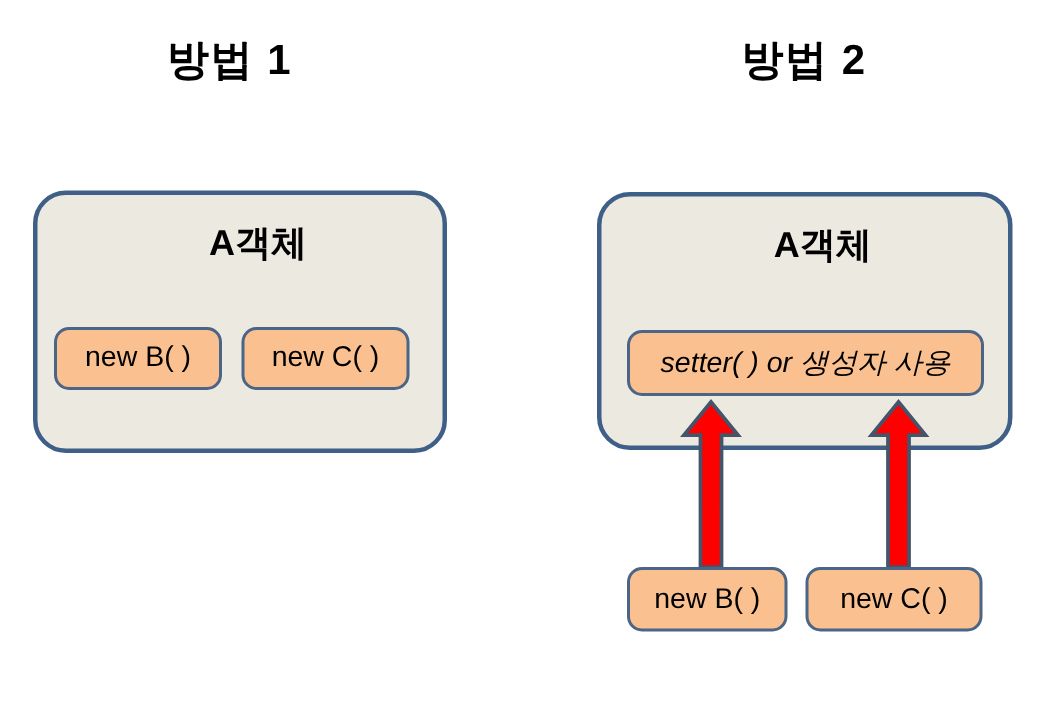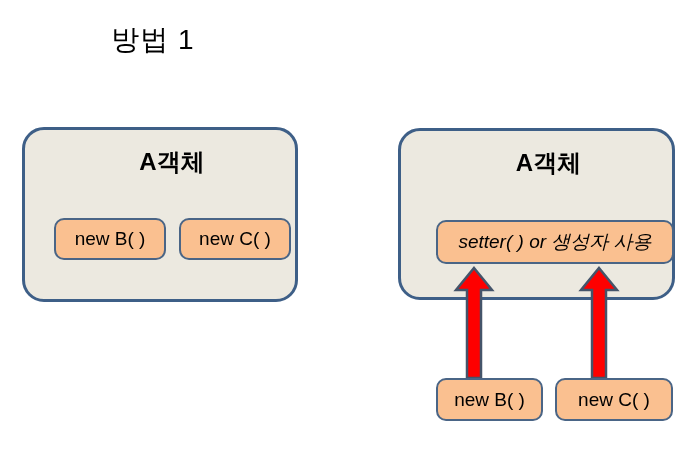--- a/index.html
+++ b/index.html
@@ -17,21 +17,21 @@
   body{font-family:"Liberation Sans","DejaVu Sans",sans-serif;color:var(--text);}
   .canvas{
     position:relative;
     width:700px;height:467px;
     background:var(--background);
     overflow:hidden;
   }
   .title{
     position:absolute;
     font-size:28px;
-    font-weight:normal;
+    font-weight:bold;
     text-align:center;
     color:var(--text);
     letter-spacing:1px;
     white-space:nowrap;
   }
   .title-1{left:73px;top:21px;width:160px;}
   .title-2{left:456px;top:21px;width:160px;}
   .container{
     position:absolute;
     background:var(--container-fill);
@@ -52,21 +52,20 @@
     position:absolute;
     background:var(--box-fill);
     border:2.5px solid var(--box-border);
     border-radius:10px;
     display:flex;
     align-items:center;
     justify-content:center;
     font-size:19px;
     color:var(--text);
     white-space:nowrap;
-    margin-left:18px;
   }
   .box-b1{left:11px;top:88px;width:112px;height:42px;}
   .box-c1{left:136px;top:88px;width:112px;height:42px;}
   .setter-box{left:17px;top:89px;width:238px;height:44px;font-style:italic;}
   .bottom-box-b{left:418px;top:378px;width:107px;height:43px;}
   .bottom-box-c{left:537px;top:378px;width:118px;height:43px;}
   .arrow{
     position:absolute;
     width:40px;height:112px;
     overflow:visible;
@@ -80,20 +79,21 @@
   .arrow-1{left:454px;top:266px;}
   .arrow-2{left:579px;top:266px;}
 </style>
 </head>
 <body>
 
 <div class="canvas">
 
   <div class="title title-1">방법 1</div>
 
+  <div class="title title-2">방법 2</div>
 
   <div class="container container-left">
     <div class="container-label">A객체</div>
     <div class="box box-b1">new B( )</div>
     <div class="box box-c1">new C( )</div>
   </div>
 
   <div class="container container-right">
     <div class="container-label">A객체</div>
     <div class="box setter-box">setter( ) or 생성자 사용</div>

